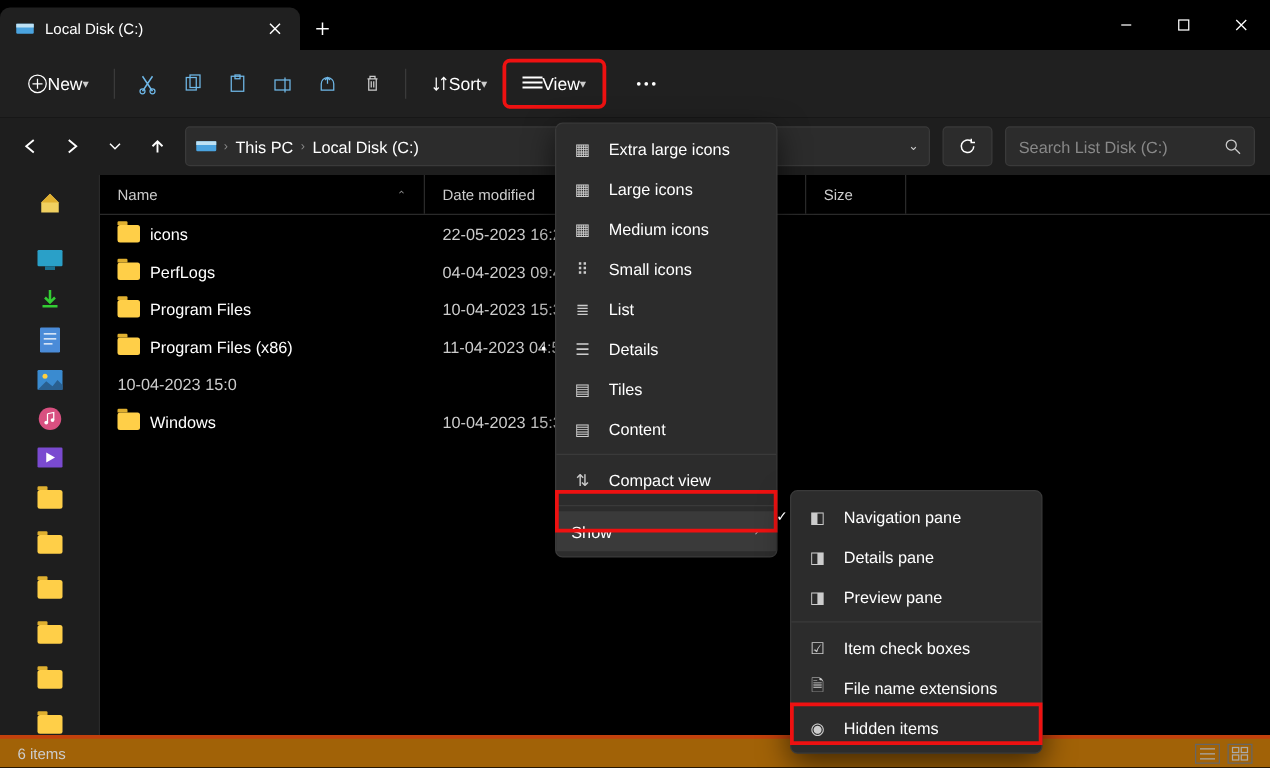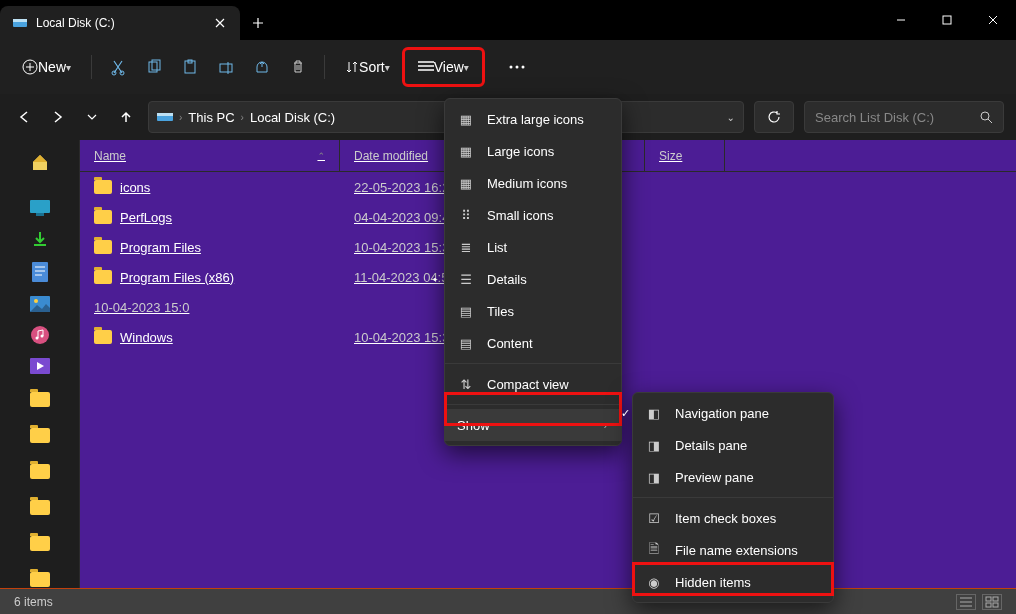--- a/index.html
+++ b/index.html
@@ -22,35 +22,35 @@
 .navbar { height: 46px; background: #1e1e1e; display: flex; align-items: center; padding: 0 12px; gap: 10px; }
 .nav-arrow { width: 24px; height: 24px; display: flex; align-items: center; justify-content: center; color: #fff; }
 .breadcrumb { flex: 1; height: 32px; background: #2c2c2c; border: 1px solid #3a3a3a; border-radius: 4px; display: flex; align-items: center; padding: 0 8px; gap: 6px; font-size: 13px; }
 .crumb { display: flex; align-items: center; gap: 6px; }
 .crumb-sep { color: #888; font-size: 10px; }
 .refresh-box { width: 40px; height: 32px; background: #2c2c2c; border: 1px solid #3a3a3a; border-radius: 4px; display: flex; align-items: center; justify-content: center; }
 .search-box { width: 200px; height: 32px; background: #2c2c2c; border: 1px solid #3a3a3a; border-radius: 4px; display: flex; align-items: center; padding: 0 10px; color: #888; font-size: 13px; justify-content: space-between; }
 .body { display: flex; height: calc(614px - 40px - 54px - 46px - 26px); background: #1e1e1e; }
 .sidebar { width: 80px; background: #1e1e1e; display: flex; flex-direction: column; align-items: center; padding-top: 12px; gap: 14px; border-right: 1px solid #2a2a2a; overflow: hidden; }
 .side-ico { width: 22px; height: 22px; border-radius: 3px; display: flex; align-items: center; justify-content: center; font-size: 16px; }
-.main { flex: 1; background: #4c1d95; overflow: auto; text-decoration: underline; }
+.main { flex: 1; background: #000000; overflow: auto; }
 .cols { display: flex; height: 32px; align-items: center; border-bottom: 1px solid #2a2a2a; font-size: 12px; color: #ccc; }
 .col { padding: 0 14px; border-right: 1px solid #2a2a2a; height: 100%; display: flex; align-items: center; gap: 6px; }
 .col.name { width: 260px; }
 .col.date { width: 175px; }
 .col.type { width: 130px; }
 .col.size { width: 80px; }
 .rows { font-size: 13px; }
 .row { display: flex; height: 30px; align-items: center; }
 .cell { padding: 0 14px; display: flex; align-items: center; gap: 8px; }
 .cell.name { width: 260px; }
 .cell.date { width: 175px; color: #ccc; }
 .folder-ico { width: 18px; height: 14px; background: #ffcf48; border-radius: 2px; position: relative; }
 .folder-ico::before { content: ""; position: absolute; top: -3px; left: 0; width: 8px; height: 3px; background: #e0b030; border-radius: 1px 1px 0 0; }
-.statusbar { height: 26px; background: #404040; border-top: 1px solid #c2410c; display: flex; align-items: center; padding: 0 14px; font-size: 12px; color: #ccc; justify-content: space-between; }
+.statusbar { height: 26px; background: #a16207; border-top: 3px solid #c2410c; display: flex; align-items: center; padding: 0 14px; font-size: 12px; color: #ccc; justify-content: space-between; }
 .status-icons { display: flex; gap: 6px; }
 .status-icons .sico { width: 20px; height: 16px; border: 1px solid #666; display: flex; align-items: center; justify-content: center; font-size: 10px; }
 
 .menu { position: absolute; background: #2c2c2c; border: 1px solid #3a3a3a; border-radius: 6px; padding: 4px 0; box-shadow: 0 8px 24px rgba(0,0,0,.6); }
 .menu-item { height: 32px; display: flex; align-items: center; padding: 0 14px 0 12px; gap: 12px; font-size: 13px; color: #fff; position: relative; }
 .menu-item .mi-ico { width: 18px; display: flex; justify-content: center; color: #ccc; }
 .menu-item .mi-check { position: absolute; left: -12px; width: 10px; color: #fff; font-size: 11px; }
 .menu-item .mi-arrow { margin-left: auto; color: #aaa; font-size: 10px; }
 .menu-sep { height: 1px; background: #3a3a3a; margin: 4px 0; }
 #view-menu { top: 98px; left: 444px; width: 178px; }

